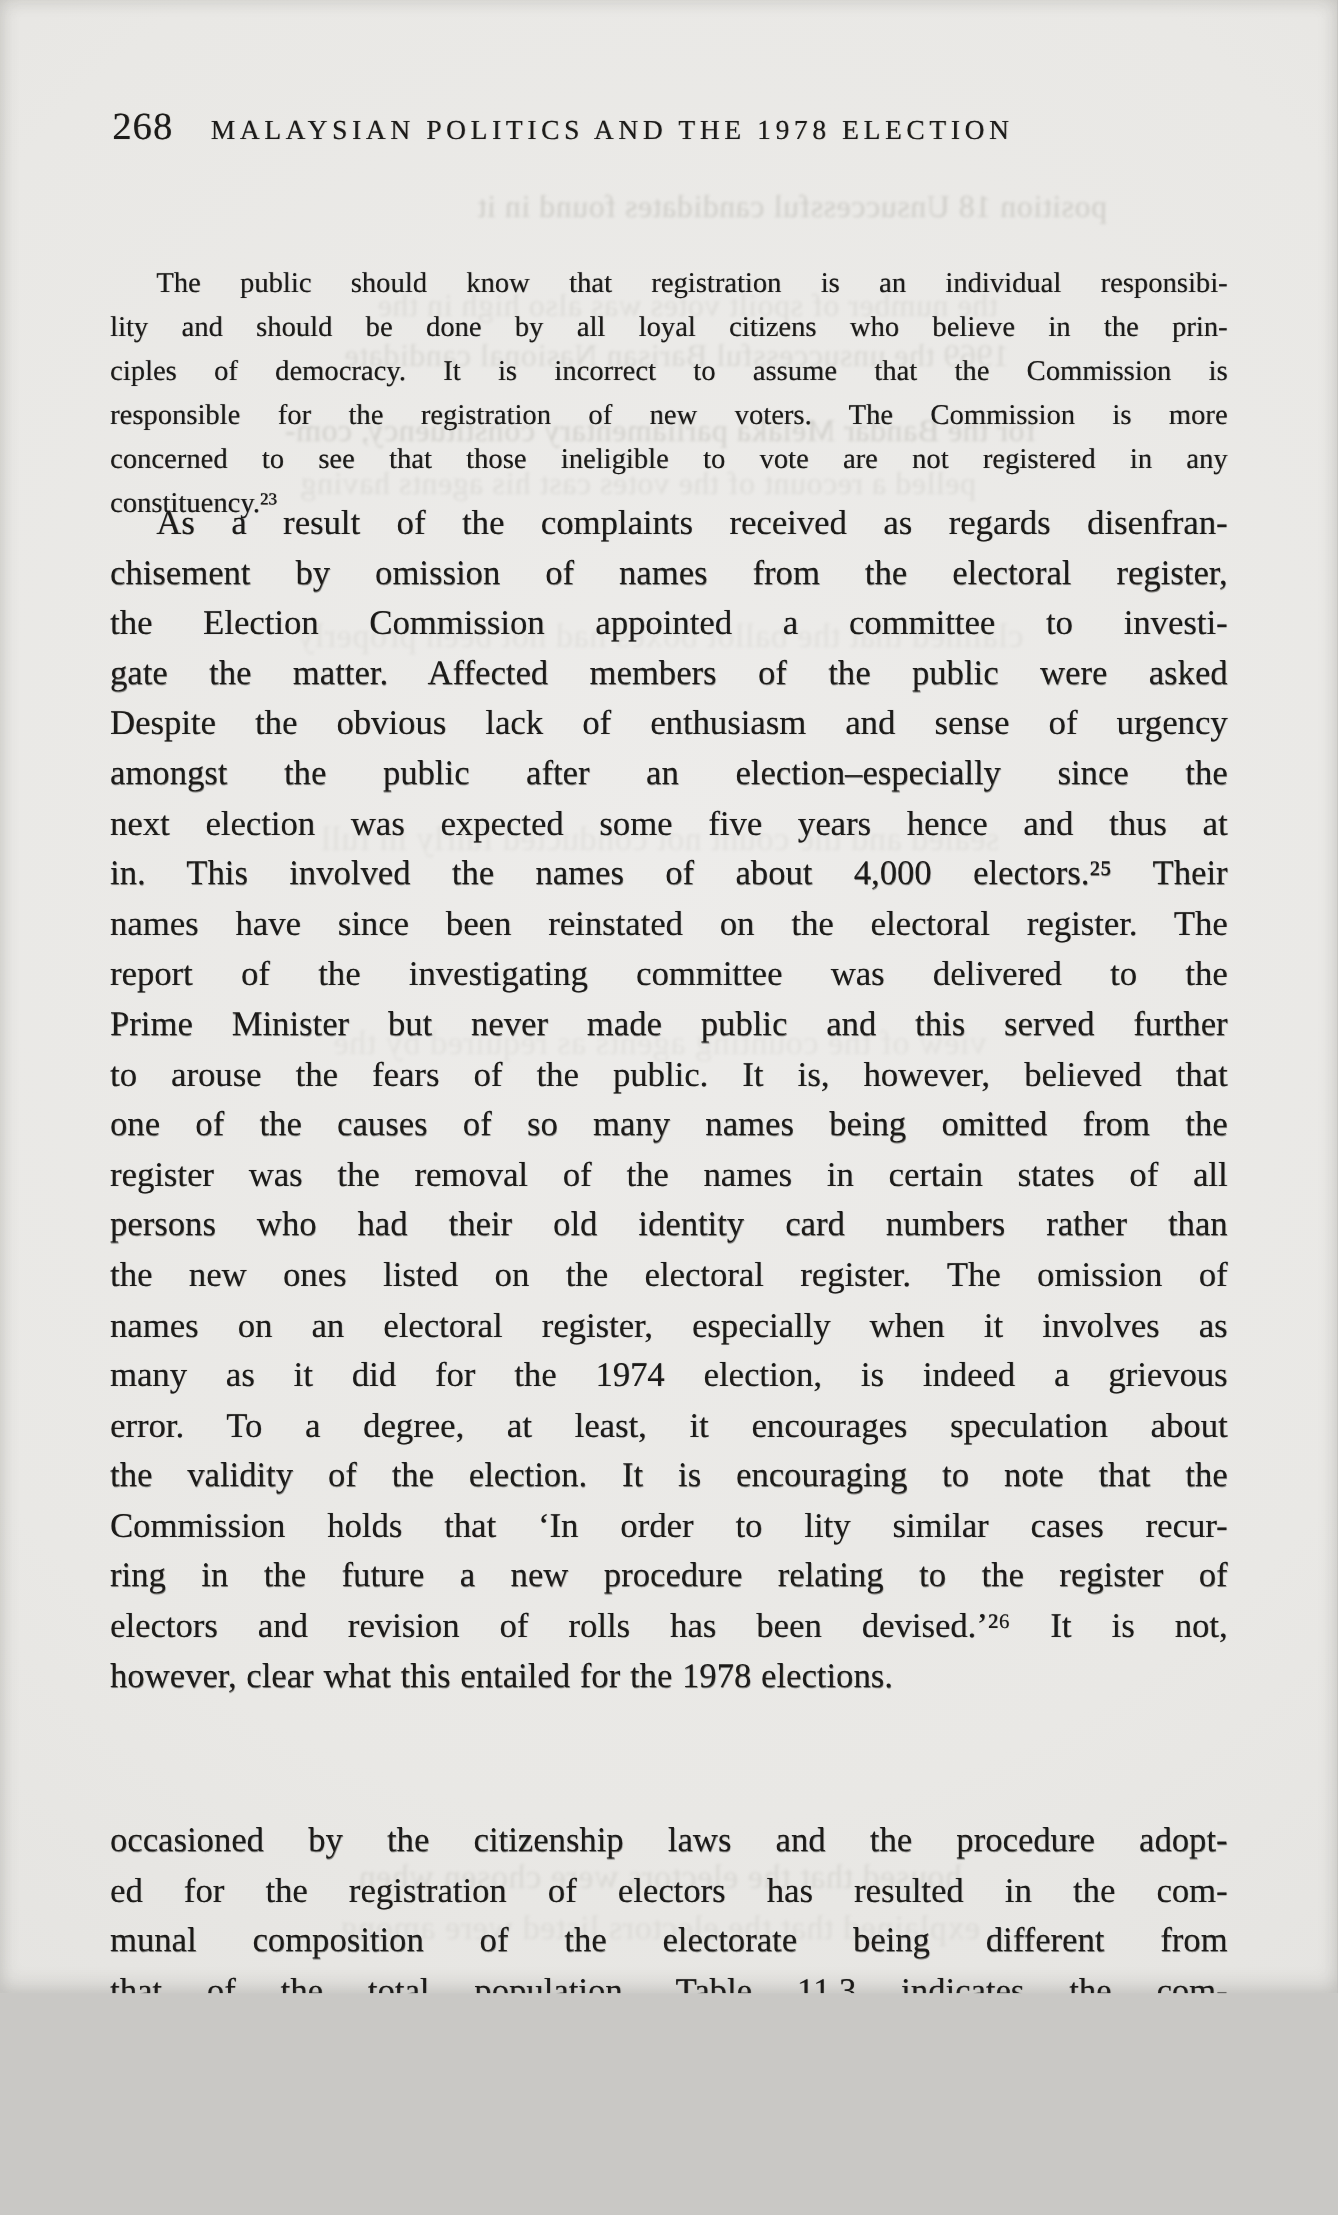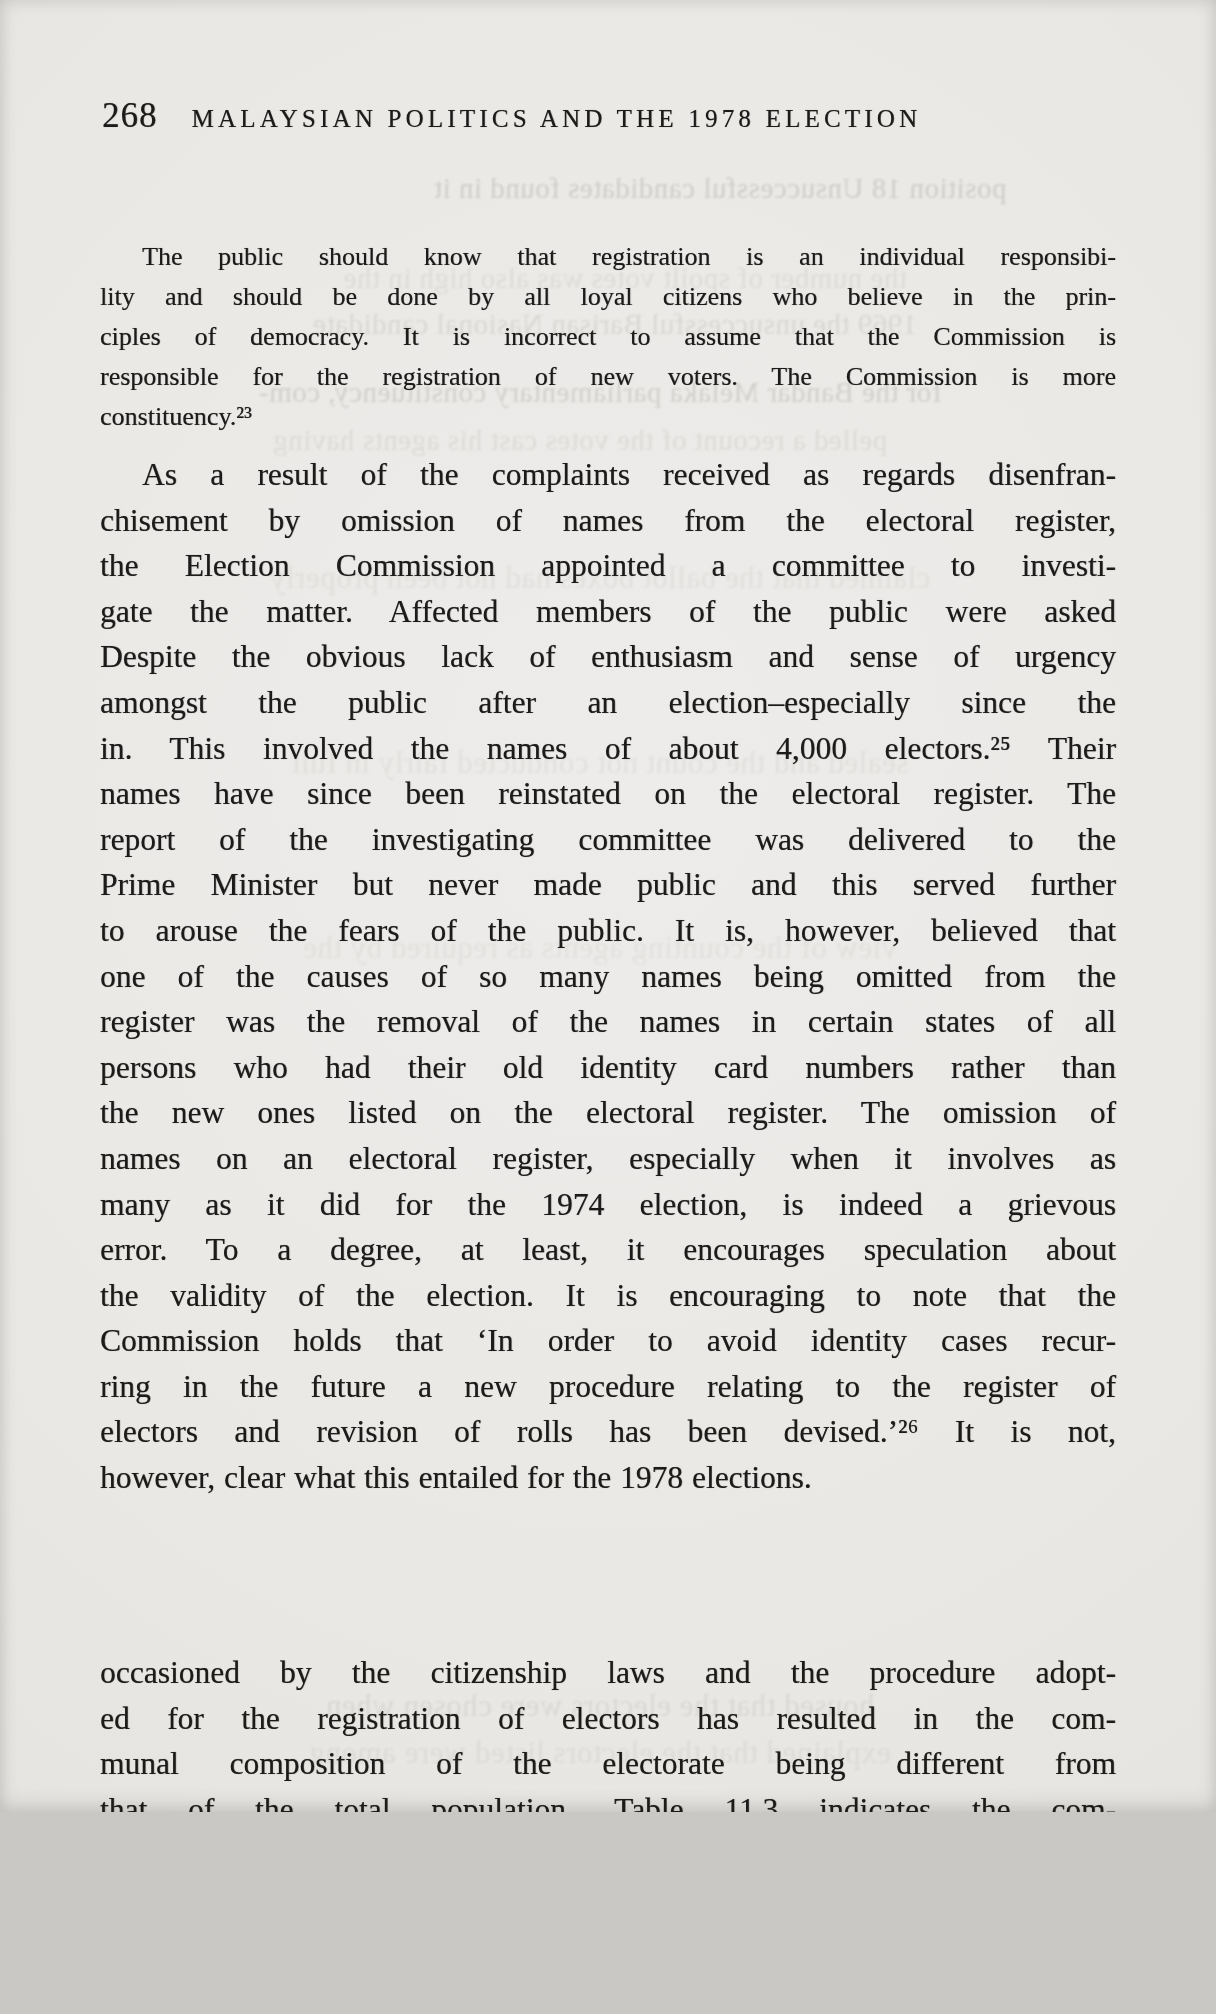--- a/index.html
+++ b/index.html
@@ -93,44 +93,46 @@
   <div id="header">
     <span class="pagenum ink">268</span>
     <span class="headtitle ink">MALAYSIAN POLITICS AND THE 1978 ELECTION</span>
   </div>
 
   <div id="quote" class="textblock ink">
     <div class="line line--indent">The public should know that registration is an individual responsibi-</div>
     <div class="line">lity and should be done by all loyal citizens who believe in the prin-</div>
     <div class="line">ciples of democracy. It is incorrect to assume that the Commission is</div>
     <div class="line">responsible for the registration of new voters. The Commission is more</div>
+    <div class="line">concerned to see that those ineligible to vote are not registered in any</div>
     <div class="line line--end">constituency.²³</div>
   </div>
 
   <div id="para2" class="textblock ink">
     <div class="line line--indent">As a result of the complaints received as regards disenfran-</div>
     <div class="line">chisement by omission of names from the electoral register,</div>
     <div class="line">the Election Commission appointed a committee to investi-</div>
     <div class="line">gate the matter. Affected members of the public were asked</div>
     <div class="line">Despite the obvious lack of enthusiasm and sense of urgency</div>
     <div class="line">amongst the public after an election–especially since the</div>
+    <div class="line">next election was expected some five years hence and thus at</div>
     <div class="line">in. This involved the names of about 4,000 electors.²⁵ Their</div>
     <div class="line">names have since been reinstated on the electoral register. The</div>
     <div class="line">report of the investigating committee was delivered to the</div>
     <div class="line">Prime Minister but never made public and this served further</div>
     <div class="line">to arouse the fears of the public. It is, however, believed that</div>
     <div class="line">one of the causes of so many names being omitted from the</div>
     <div class="line">register was the removal of the names in certain states of all</div>
     <div class="line">persons who had their old identity card numbers rather than</div>
     <div class="line">the new ones listed on the electoral register. The omission of</div>
     <div class="line">names on an electoral register, especially when it involves as</div>
     <div class="line">many as it did for the 1974 election, is indeed a grievous</div>
     <div class="line">error. To a degree, at least, it encourages speculation about</div>
     <div class="line">the validity of the election. It is encouraging to note that the</div>
-    <div class="line">Commission holds that ‘In order to avoid identity cases recur-</div>
+    <div class="line">Commission holds that ‘In order to lity similar cases recur-</div>
     <div class="line">ring in the future a new procedure relating to the register of</div>
     <div class="line">electors and revision of rolls has been devised.’²⁶ It is not,</div>
     <div class="line line--end">however, clear what this entailed for the 1978 elections.</div>
   </div>
 
   <div id="para3" class="textblock ink">
     <div class="line">occasioned by the citizenship laws and the procedure adopt-</div>
     <div class="line">ed for the registration of electors has resulted in the com-</div>
     <div class="line">munal composition of the electorate being different from</div>
     <div class="line">that of the total population. Table 11.3 indicates the com-</div>

